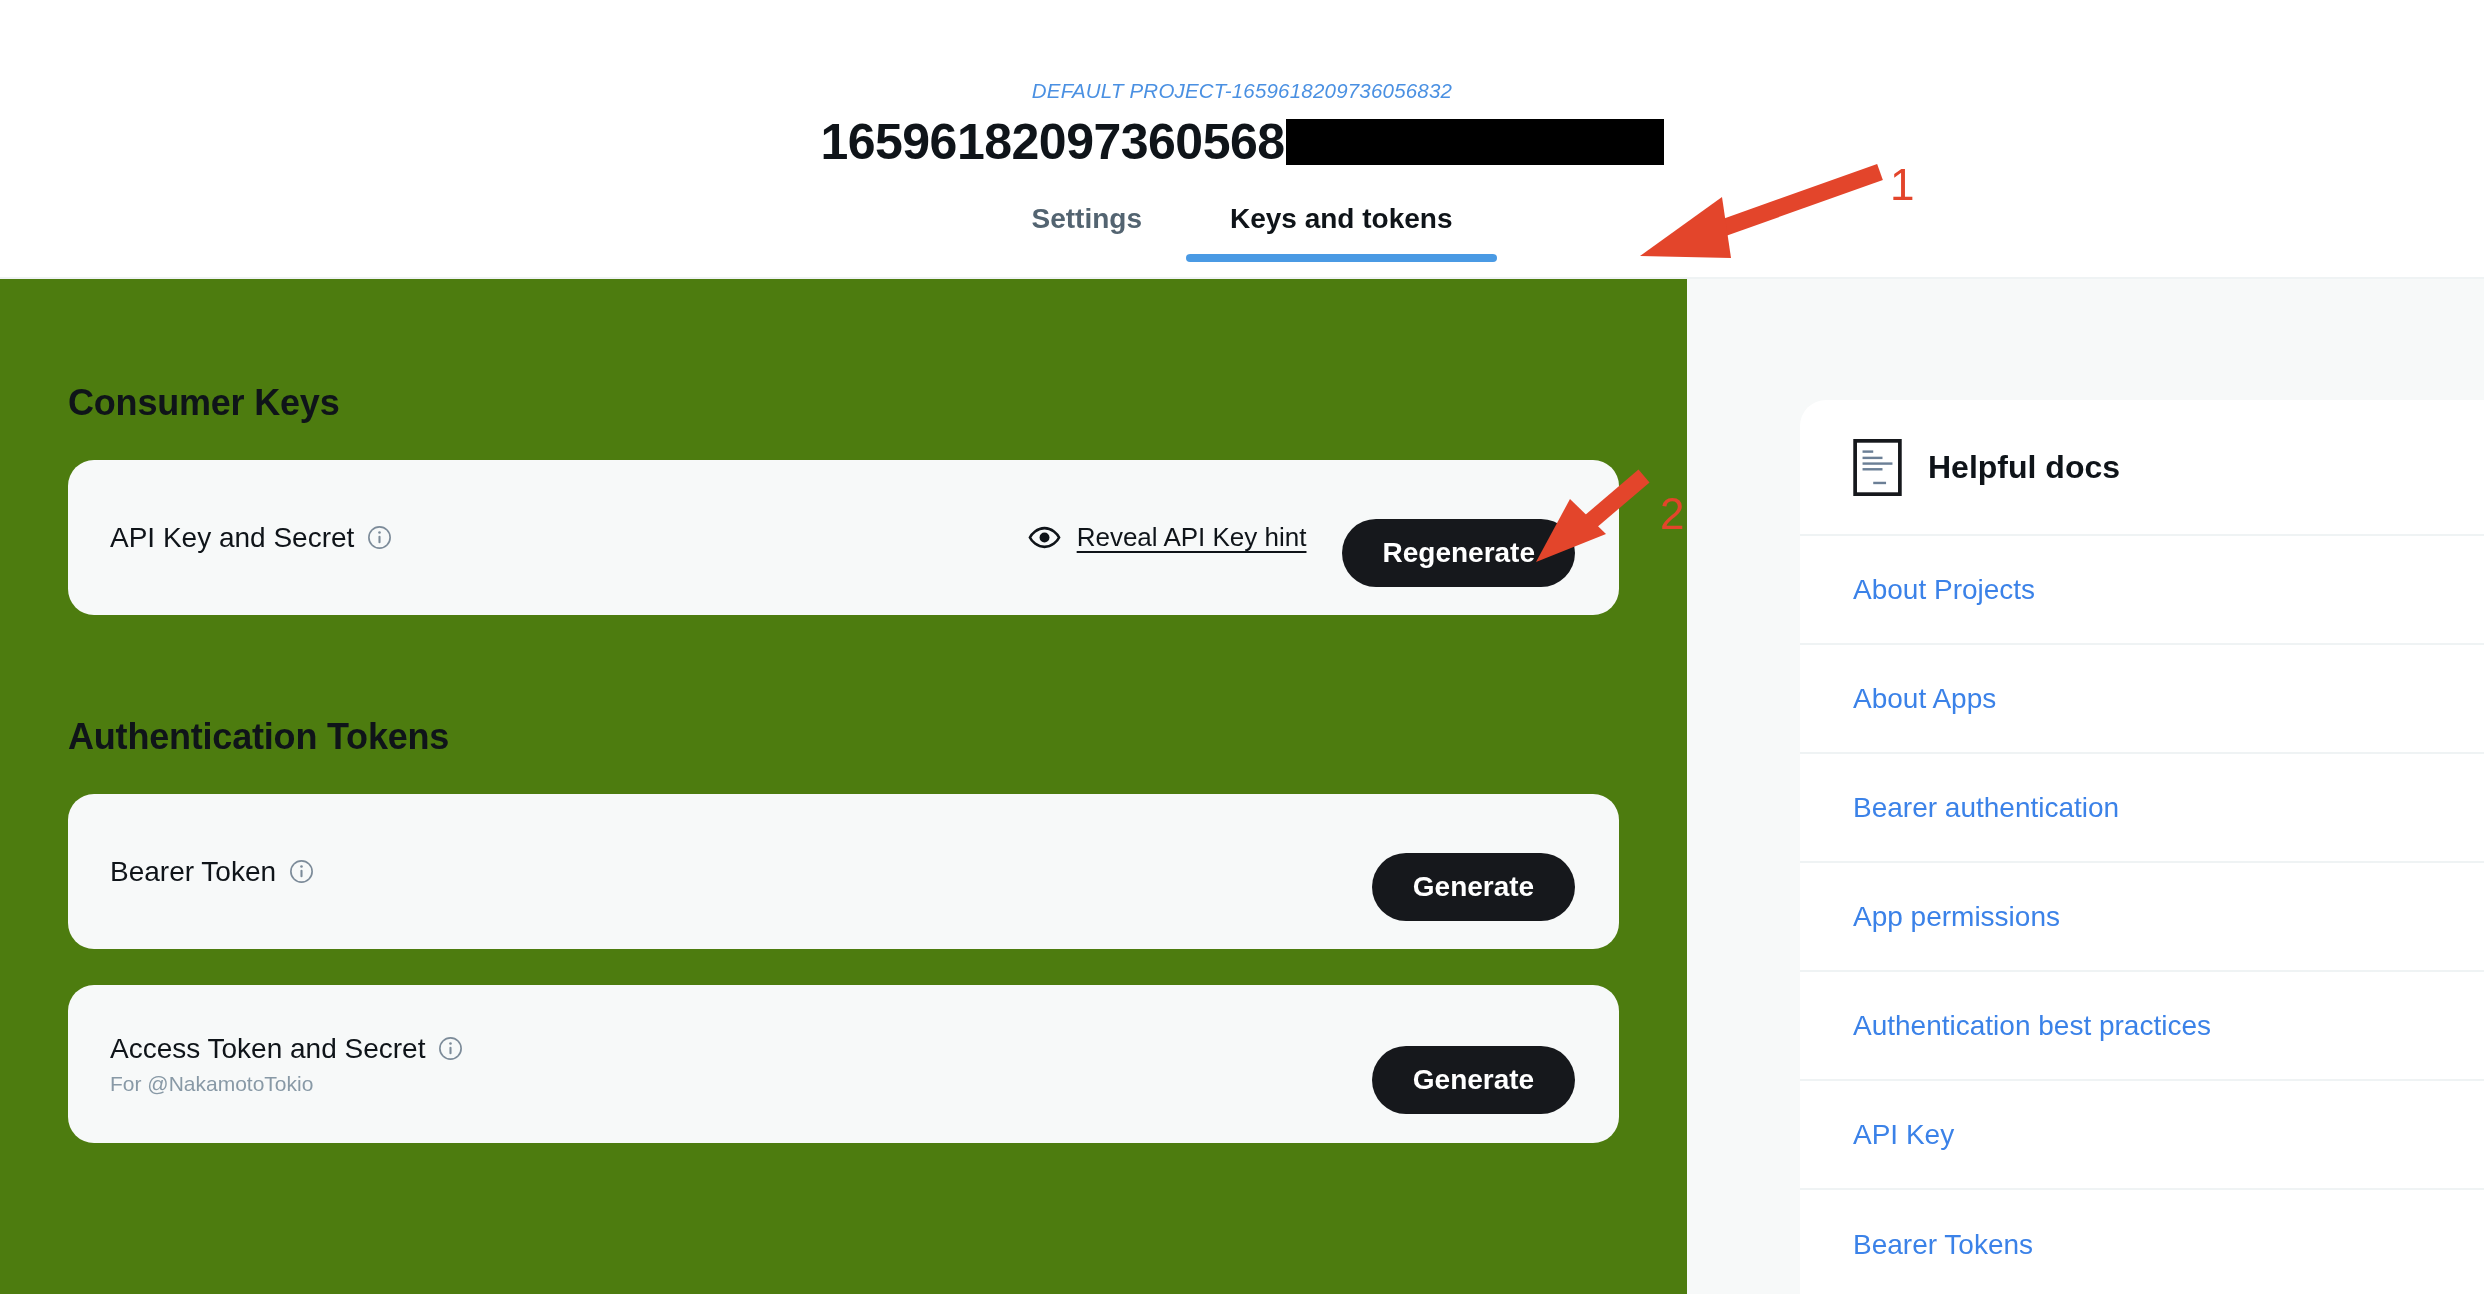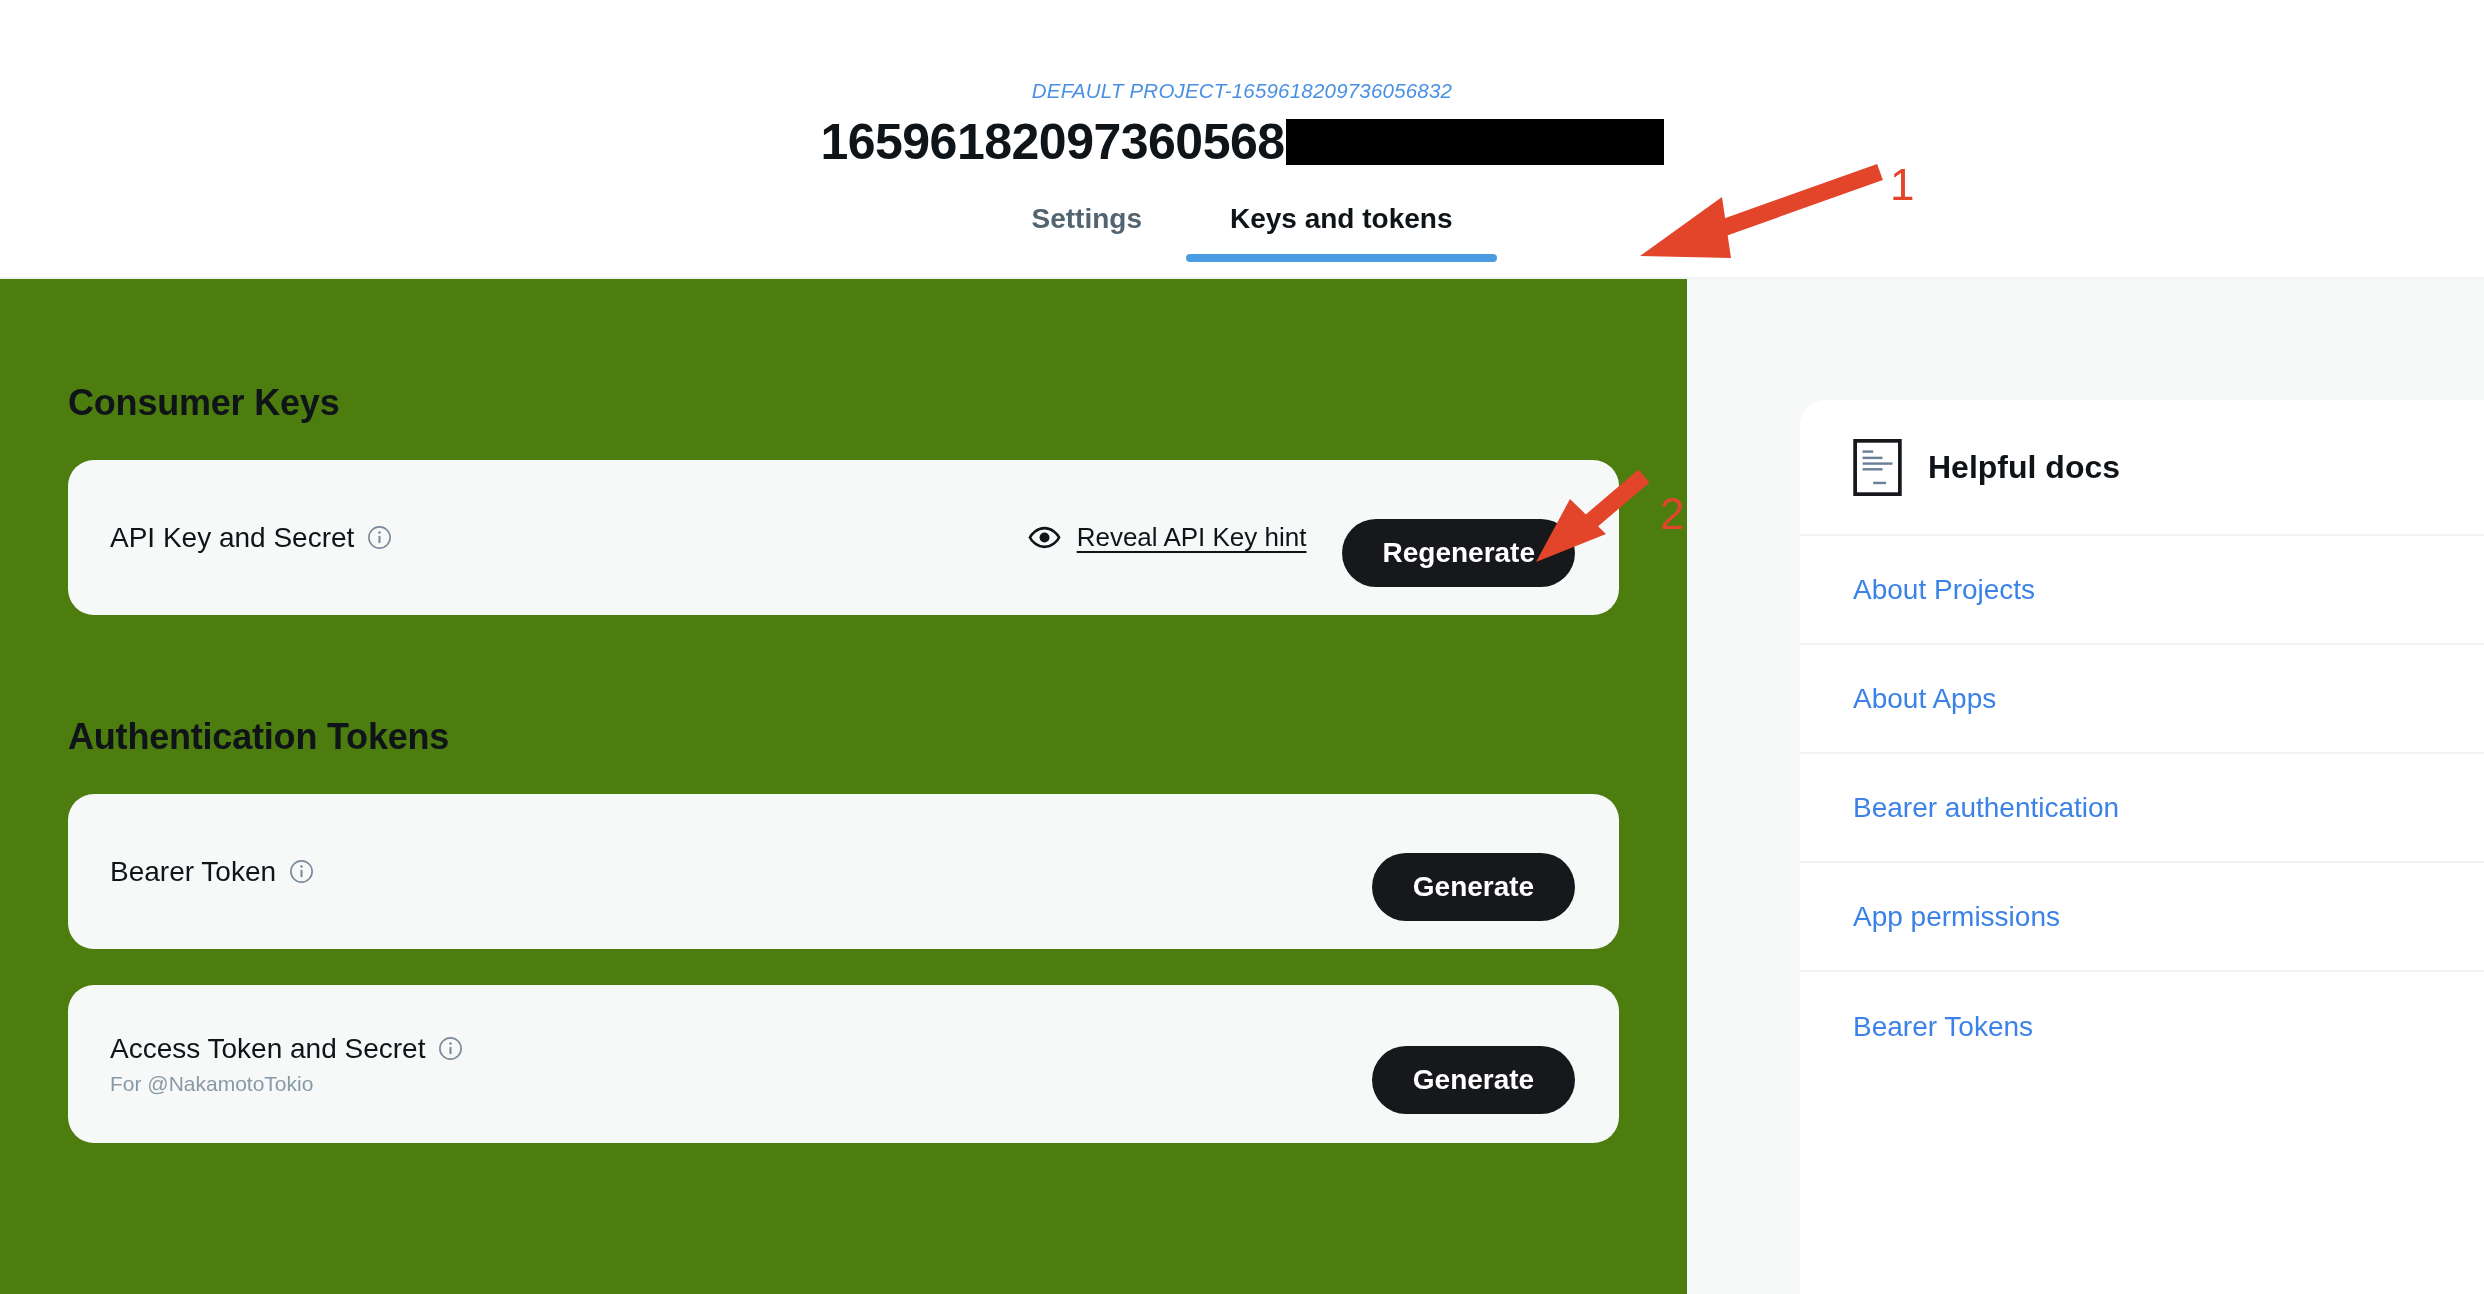--- a/index.html
+++ b/index.html
@@ -367,20 +367,26 @@
       <div class="doc-link-row">
         <span class="doc-link">About Apps</span>
       </div>
       <div class="doc-link-row">
         <span class="doc-link">Bearer authentication</span>
       </div>
       <div class="doc-link-row">
         <span class="doc-link">App permissions</span>
       </div>
       <div class="doc-link-row">
+        <span class="doc-link">Authentication best practices</span>
+      </div>
+      <div class="doc-link-row">
+        <span class="doc-link">API Key</span>
+      </div>
+      <div class="doc-link-row">
         <span class="doc-link">Bearer Tokens</span>
       </div>
 
     </div>
   </div>
 
   <svg class="annot-svg" viewBox="0 0 2484 1294">
 
     <g>
       <path d="M1880,172 L1706,234" stroke="#e3452b" stroke-width="17" fill="none" stroke-linecap="butt"></path>

